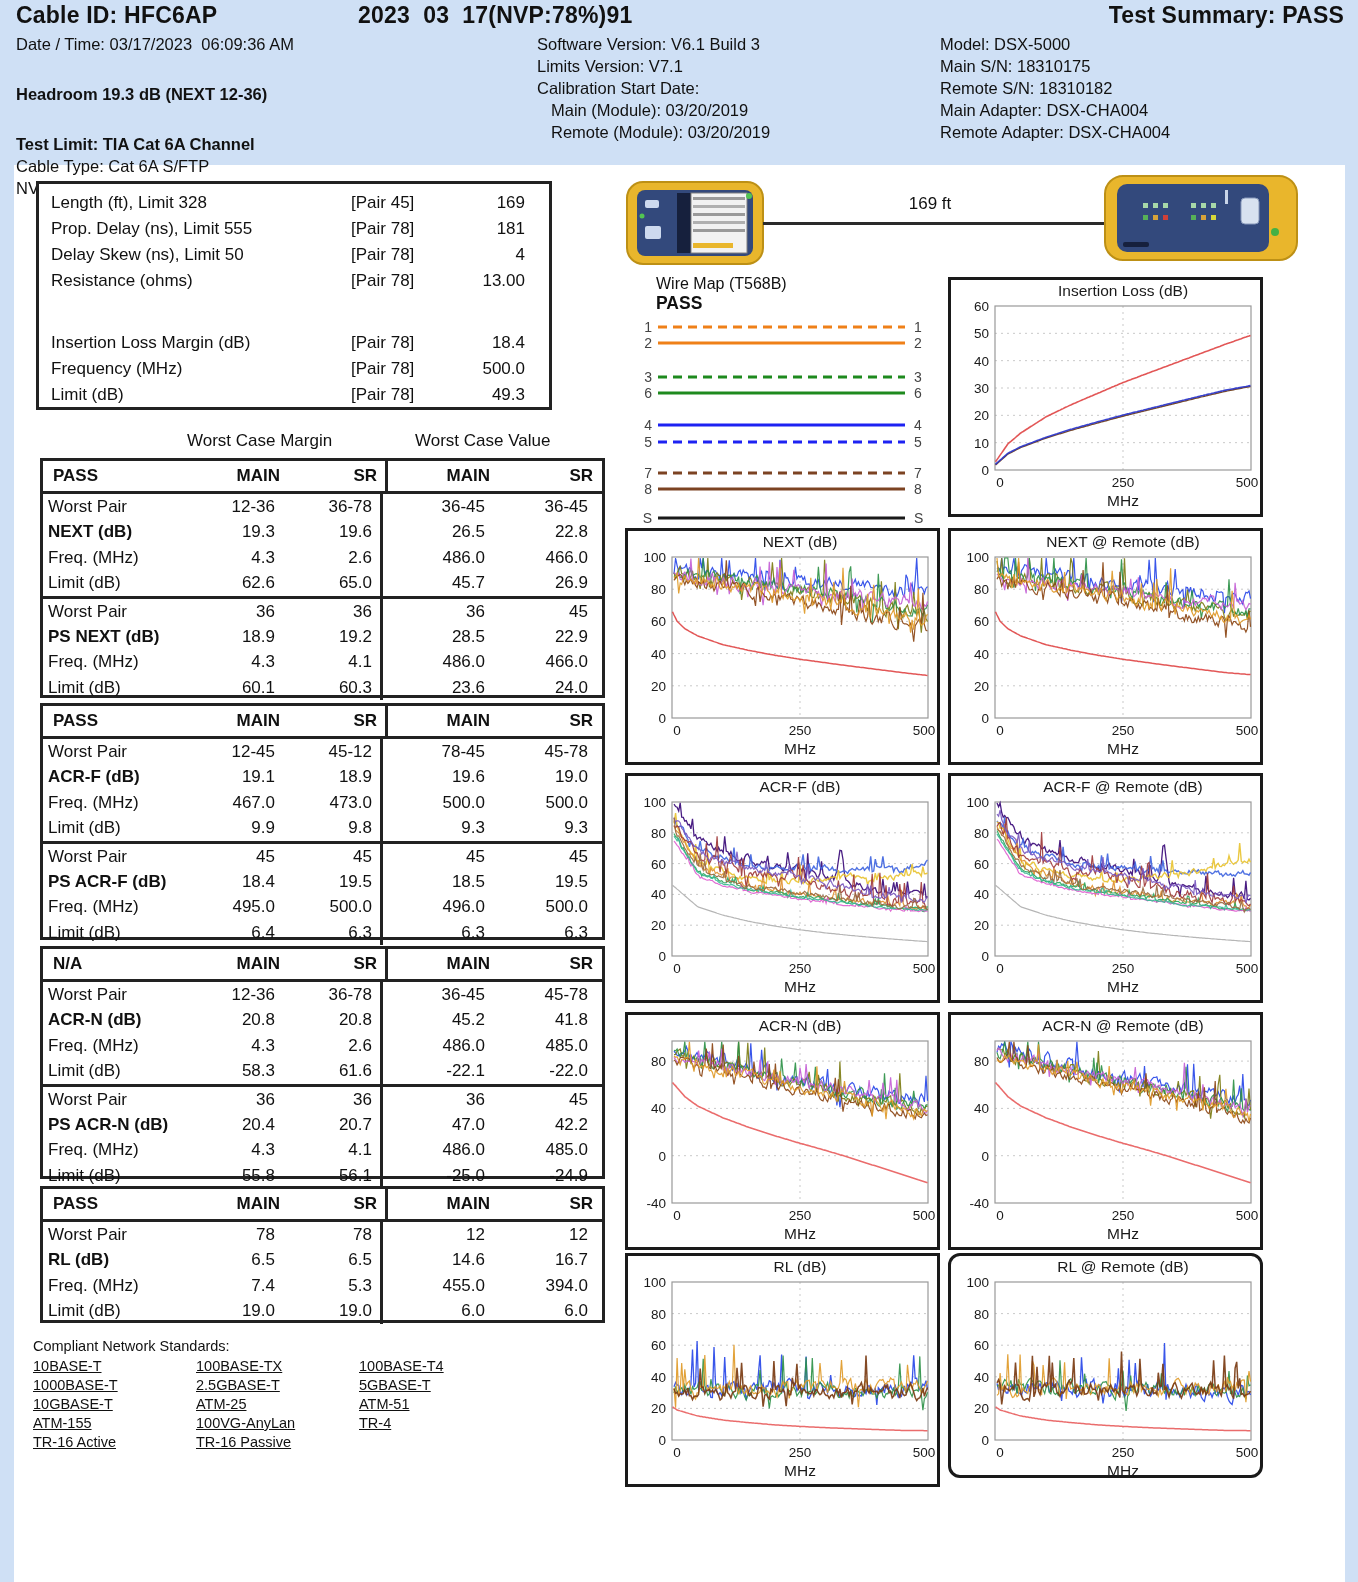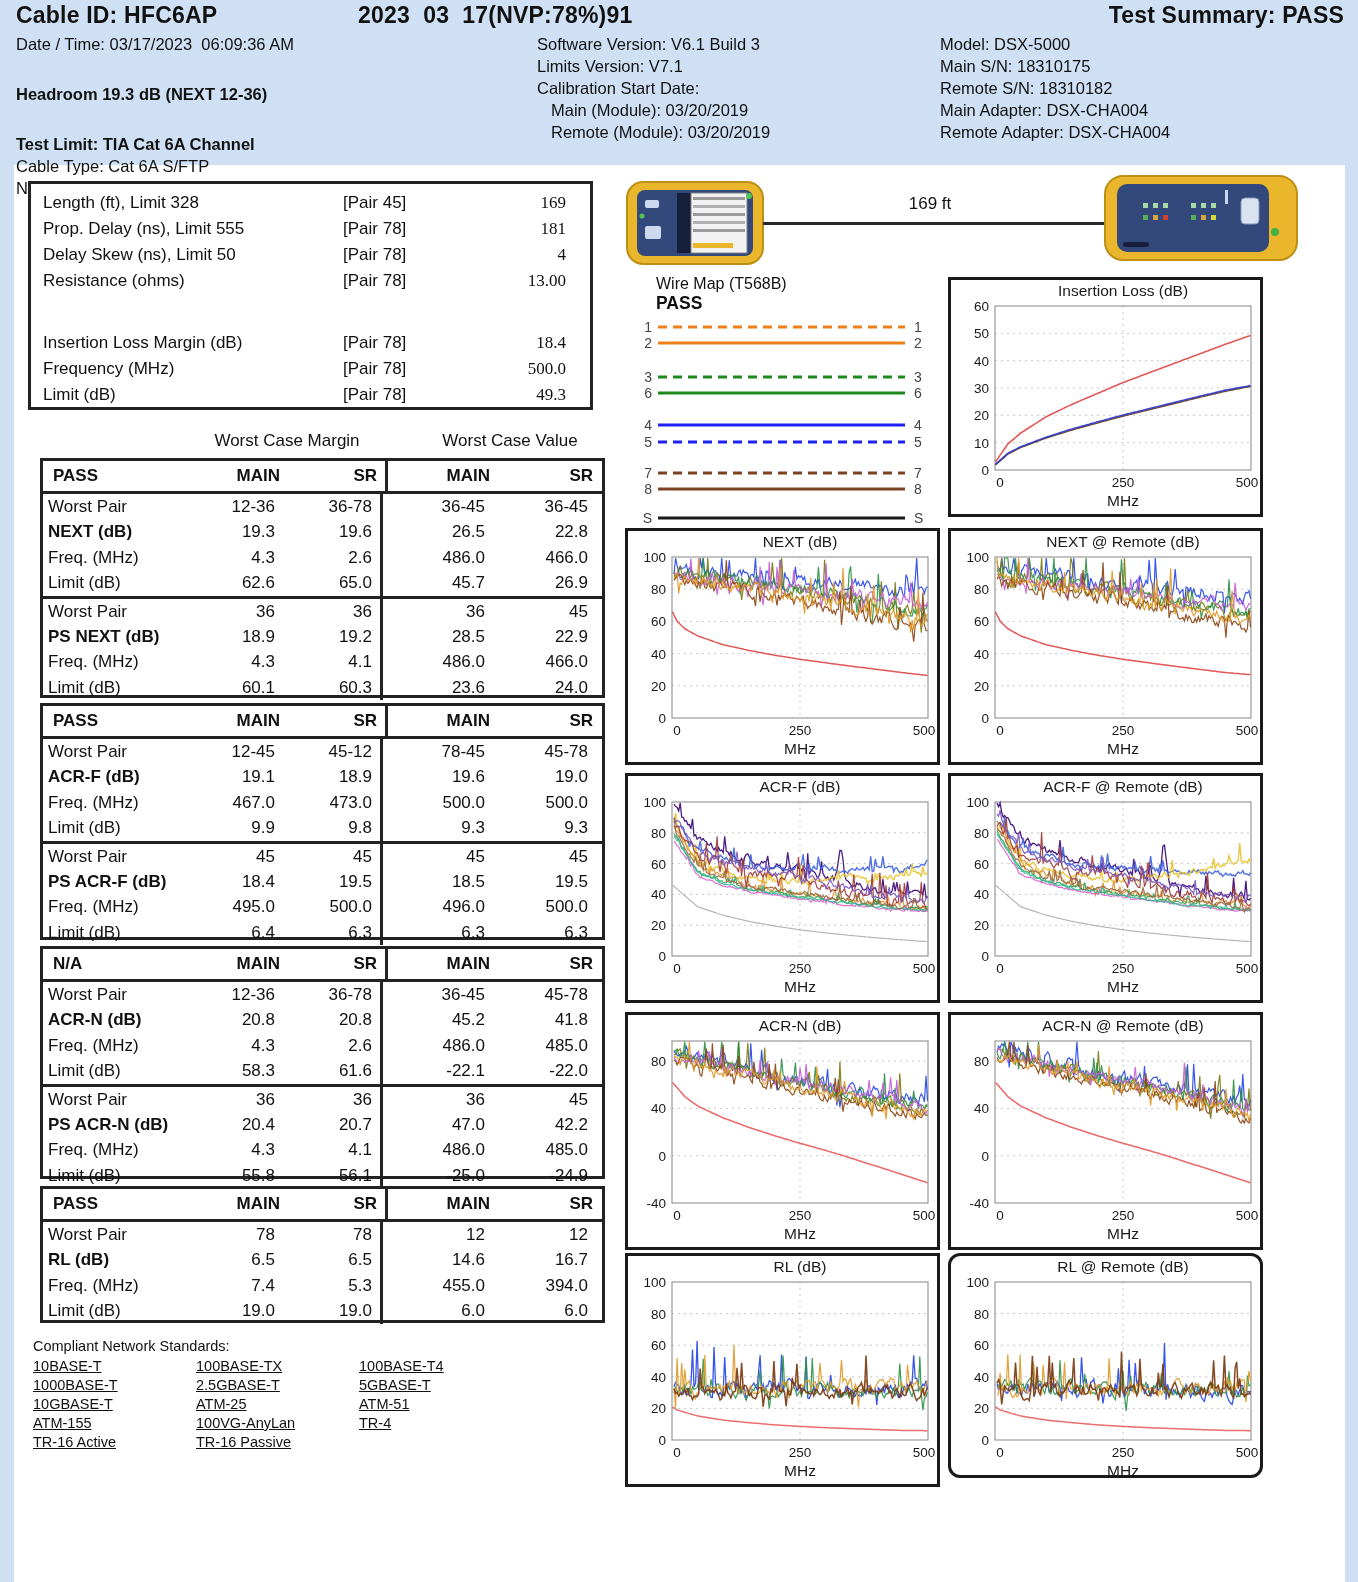--- a/index.html
+++ b/index.html
@@ -7,33 +7,33 @@
   .sheet{position:absolute;left:14px;top:165px;width:1331px;height:1417px;background:#ffffff;}
   .abs{position:absolute;}
   .pre{white-space:pre;}
   .hdr-title{font-size:23px;font-weight:bold;letter-spacing:.2px;}
   .hline{font-size:16.5px;line-height:22px;white-space:pre;}
   .hline.b{font-weight:bold;margin-top:28px;}
   .hline.i{padding-left:14px;}
   
   .sumbox{border:3px solid #222;background:#fff;box-sizing:border-box;padding:6px 10px 0 12px;}
   .srow{display:grid;grid-template-columns:300px 118px 1fr;font-size:17px;line-height:26px;}
-  .srow .v{text-align:right;padding-right:14px;font-family:Liberation Serif, serif;}
+  .srow .v{text-align:right;padding-right:14px;}
   .spacer{height:36px;}
   
   .mbox{border:3px solid #222;background:#fff;box-sizing:border-box;padding-left:10px;}
   .mhead{display:grid;grid-template-columns:150px 85px 97px 113px 103px;height:30px;line-height:30px;font-size:17px;font-weight:bold;border-bottom:3px solid #222;margin-left:-10px;padding-left:10px;}
   .mrow{display:grid;grid-template-columns:150px 85px 97px 113px 103px;font-size:17px;line-height:25.4px;}
   .mrow span,.mhead span{display:block;}
   .num{text-align:right;padding-right:8px;}
   .c3{border-left:3px solid #222;}
   .mgroup{margin-left:-10px;padding-left:5px;}
   .mgroup + .mgroup{border-top:3px solid #222;}
   .mlabel.b{font-weight:bold;}
-  .wch{font-size:17px;text-align:center;}
+  .wch{font-size:17px;}
   
   .stdtitle{font-size:14.5px;line-height:18px;}
   .stdgrid{display:grid;grid-template-columns:163px 163px 170px;font-size:14.5px;line-height:19px;text-decoration:underline;}
   
   .wm-title{font-size:16px;}
   .wm-status{font-size:17.5px;font-weight:bold;}
   .wm-num{position:absolute;font-size:14px;color:#444;width:18px;}
   
   .chart-box{position:absolute;border:3px solid #1a1a1a;background:#fff;box-sizing:border-box;}
   .link-line{position:absolute;background:#2a2a2a;height:3px;}
@@ -66,21 +66,21 @@
       </div>
     <div class="abs" id="hcol3" style="left:940px;top:33px;">
         <div class="hline">Model: DSX-5000</div>
         <div class="hline">Main S/N: 18310175</div>
         <div class="hline">Remote S/N: 18310182</div>
         <div class="hline">Main Adapter: DSX-CHA004</div>
         <div class="hline">Remote Adapter: DSX-CHA004</div>
       </div>
   </div>
 
-  <div class="abs sumbox" id="summary-box" style="left:28px;top:181px;width:565px;height:229px;">
+  <div class="abs sumbox" id="summary-box" style="left:36px;top:181px;width:516px;height:229px;">
       <div class="srow">
         <span>Length (ft), Limit 328</span>
         <span>[Pair 45]</span>
         <span class="v">169</span>
       </div>
       <div class="srow">
         <span>Prop. Delay (ns), Limit 555</span>
         <span>[Pair 78]</span>
         <span class="v">181</span>
       </div>

